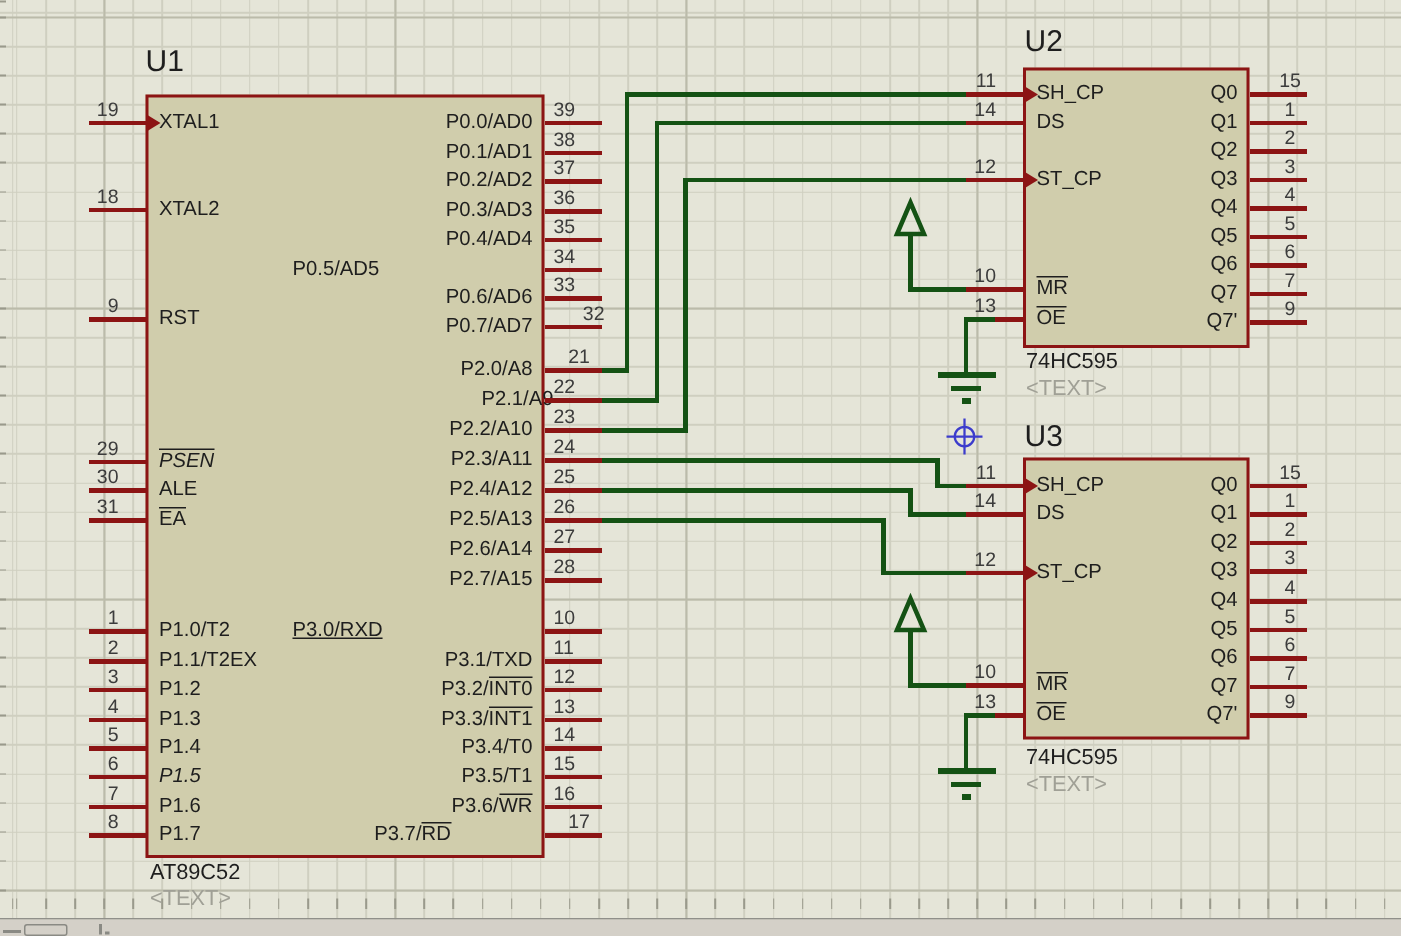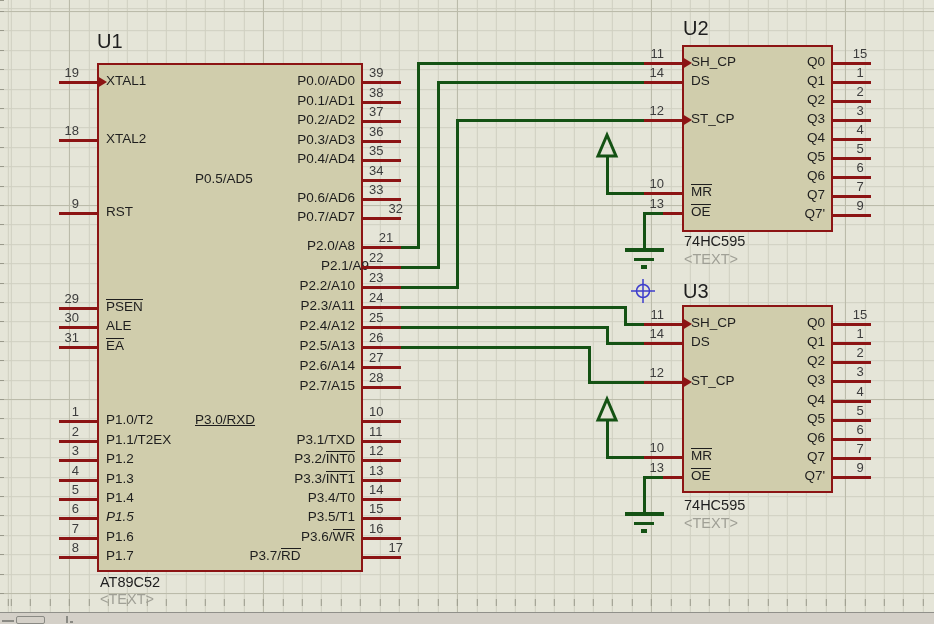--- a/index.html
+++ b/index.html
@@ -59,21 +59,21 @@
       <div class="lbl ref" style="left: 97px; top: 31px;">U1</div>
       <div class="lbl val" style="left: 100px; top: 574px;">AT89C52</div>
       <div class="lbl ph" style="left: 100px; top: 591px;">&lt;TEXT&gt;</div>
       <div class="lbl pin-num" style="left: 39px; top: 66px; width: 40px; text-align: right;">19</div>
       <div class="lbl pin-name" style="left: 106px; top: 73px;">XTAL1</div>
       <div class="lbl pin-num" style="left: 39px; top: 124px; width: 40px; text-align: right;">18</div>
       <div class="lbl pin-name" style="left: 106px; top: 131px;">XTAL2</div>
       <div class="lbl pin-num" style="left: 39px; top: 197px; width: 40px; text-align: right;">9</div>
       <div class="lbl pin-name" style="left: 106px; top: 204px;">RST</div>
       <div class="lbl pin-num" style="left: 39px; top: 292px; width: 40px; text-align: right;">29</div>
-      <div class="lbl pin-name" style="left: 106px; top: 299px;"><span class="ovl">PSEN</span></div>
+      <div class="lbl pin-name" style="left: 106px; top: 299px; font-style: italic;"><span class="ovl">PSEN</span></div>
       <div class="lbl pin-num" style="left: 39px; top: 311px; width: 40px; text-align: right;">30</div>
       <div class="lbl pin-name" style="left: 106px; top: 318px;">ALE</div>
       <div class="lbl pin-num" style="left: 39px; top: 331px; width: 40px; text-align: right;">31</div>
       <div class="lbl pin-name" style="left: 106px; top: 338px;"><span class="ovl">EA</span></div>
       <div class="lbl pin-num" style="left: 39px; top: 405px; width: 40px; text-align: right;">1</div>
       <div class="lbl pin-name" style="left: 106px; top: 412px;">P1.0/T2</div>
       <div class="lbl pin-num" style="left: 39px; top: 425px; width: 40px; text-align: right;">2</div>
       <div class="lbl pin-name" style="left: 106px; top: 432px;">P1.1/T2EX</div>
       <div class="lbl pin-num" style="left: 39px; top: 444px; width: 40px; text-align: right;">3</div>
       <div class="lbl pin-name" style="left: 106px; top: 451px;">P1.2</div>
@@ -126,21 +126,21 @@
       <div class="lbl pin-num" style="left: 369px; top: 444px; width: 34px; text-align: left;">12</div>
       <div class="lbl pin-name" style="left: 195px; top: 451px; width: 160px; text-align: right;"><span>P3.2/</span><span class="ovl">INT0</span></div>
       <div class="lbl pin-num" style="left: 369px; top: 464px; width: 34px; text-align: left;">13</div>
       <div class="lbl pin-name" style="left: 195px; top: 471px; width: 160px; text-align: right;"><span>P3.3/</span><span class="ovl">INT1</span></div>
       <div class="lbl pin-num" style="left: 369px; top: 483px; width: 34px; text-align: left;">14</div>
       <div class="lbl pin-name" style="left: 195px; top: 490px; width: 160px; text-align: right;">P3.4/T0</div>
       <div class="lbl pin-num" style="left: 369px; top: 502px; width: 34px; text-align: left;">15</div>
       <div class="lbl pin-name" style="left: 195px; top: 509px; width: 160px; text-align: right;">P3.5/T1</div>
       <div class="lbl pin-num" style="left: 369px; top: 522px; width: 34px; text-align: left;">16</div>
       <div class="lbl pin-name" style="left: 195px; top: 529px; width: 160px; text-align: right;"><span>P3.6/</span><span class="ovl">WR</span></div>
-      <div class="lbl pin-num" style="left: 369px; top: 541px; width: 34px; text-align: right;">17</div>
+      <div class="lbl pin-num" style="left: 369px; top: 541px; width: 34px; text-align: center;">17</div>
       <div class="lbl pin-name" style="left: 195px; top: 548px; width: 160px; text-align: center;"><span>P3.7/</span><span class="ovl">RD</span></div>
       <div class="lbl ref" style="left: 683px; top: 18px;">U2</div>
       <div class="lbl val" style="left: 684px; top: 233px;">74HC595</div>
       <div class="lbl ph" style="left: 684px; top: 251px;">&lt;TEXT&gt;</div>
       <div class="lbl pin-num" style="left: 624px; top: 47px; width: 40px; text-align: right;">11</div>
       <div class="lbl pin-name" style="left: 691px; top: 54px;">SH_CP</div>
       <div class="lbl pin-num" style="left: 624px; top: 66px; width: 40px; text-align: right;">14</div>
       <div class="lbl pin-name" style="left: 691px; top: 73px;">DS</div>
       <div class="lbl pin-num" style="left: 624px; top: 104px; width: 40px; text-align: right;">12</div>
       <div class="lbl pin-name" style="left: 691px; top: 111px;">ST_CP</div>

